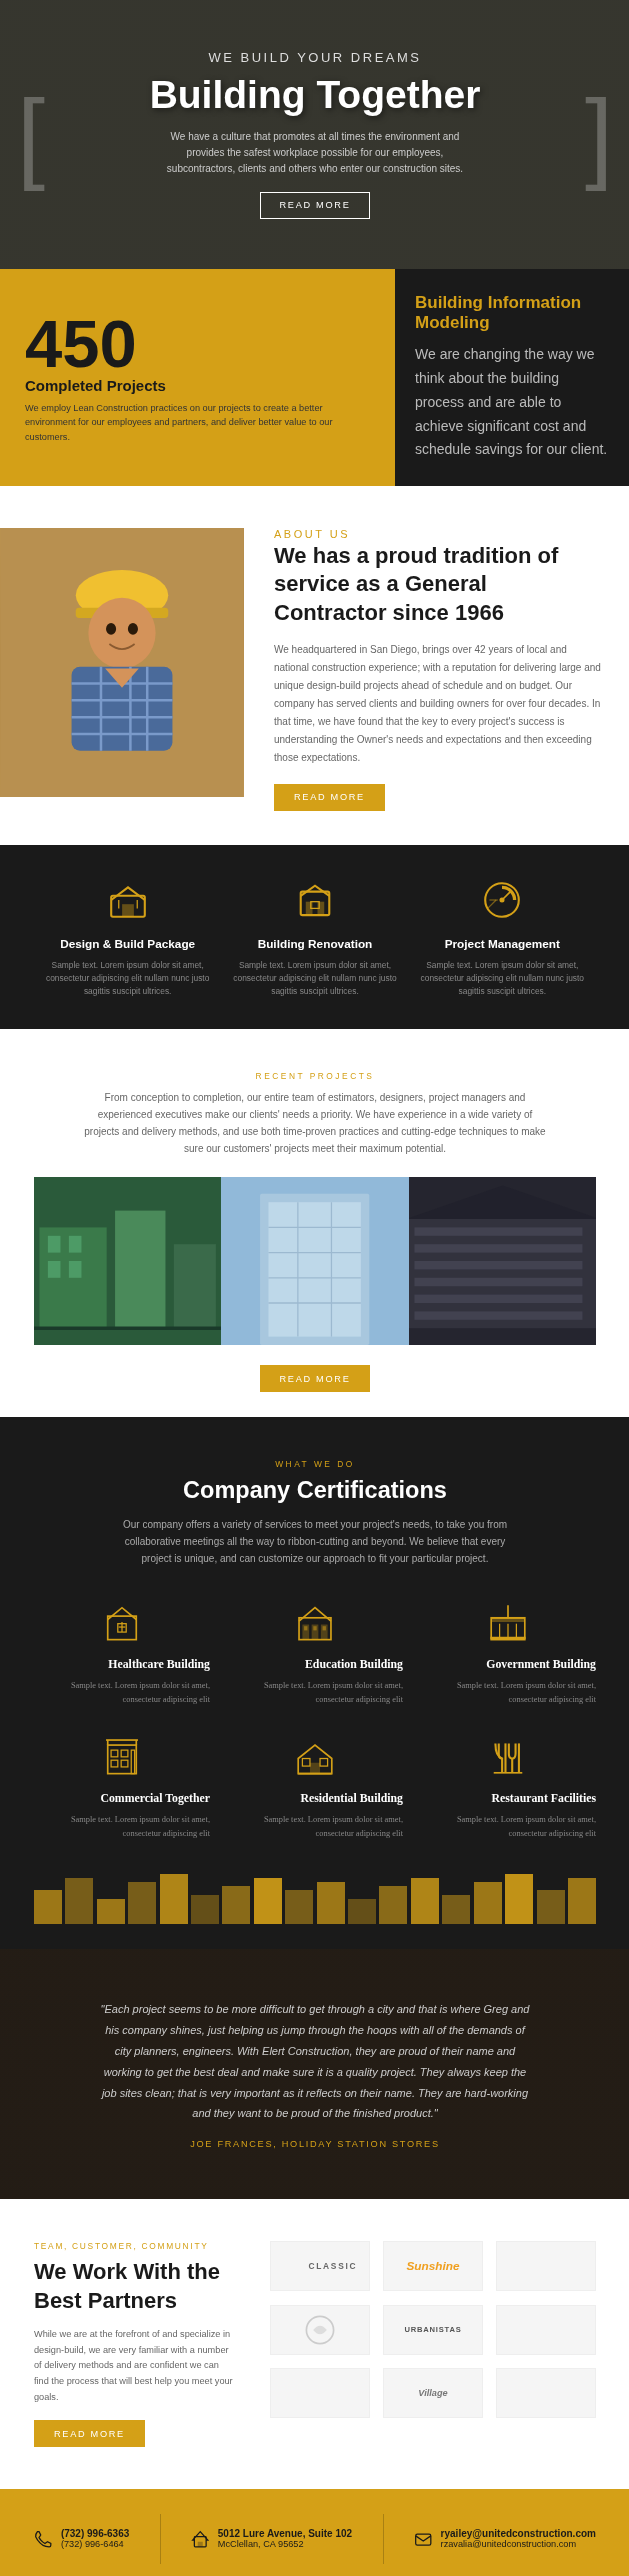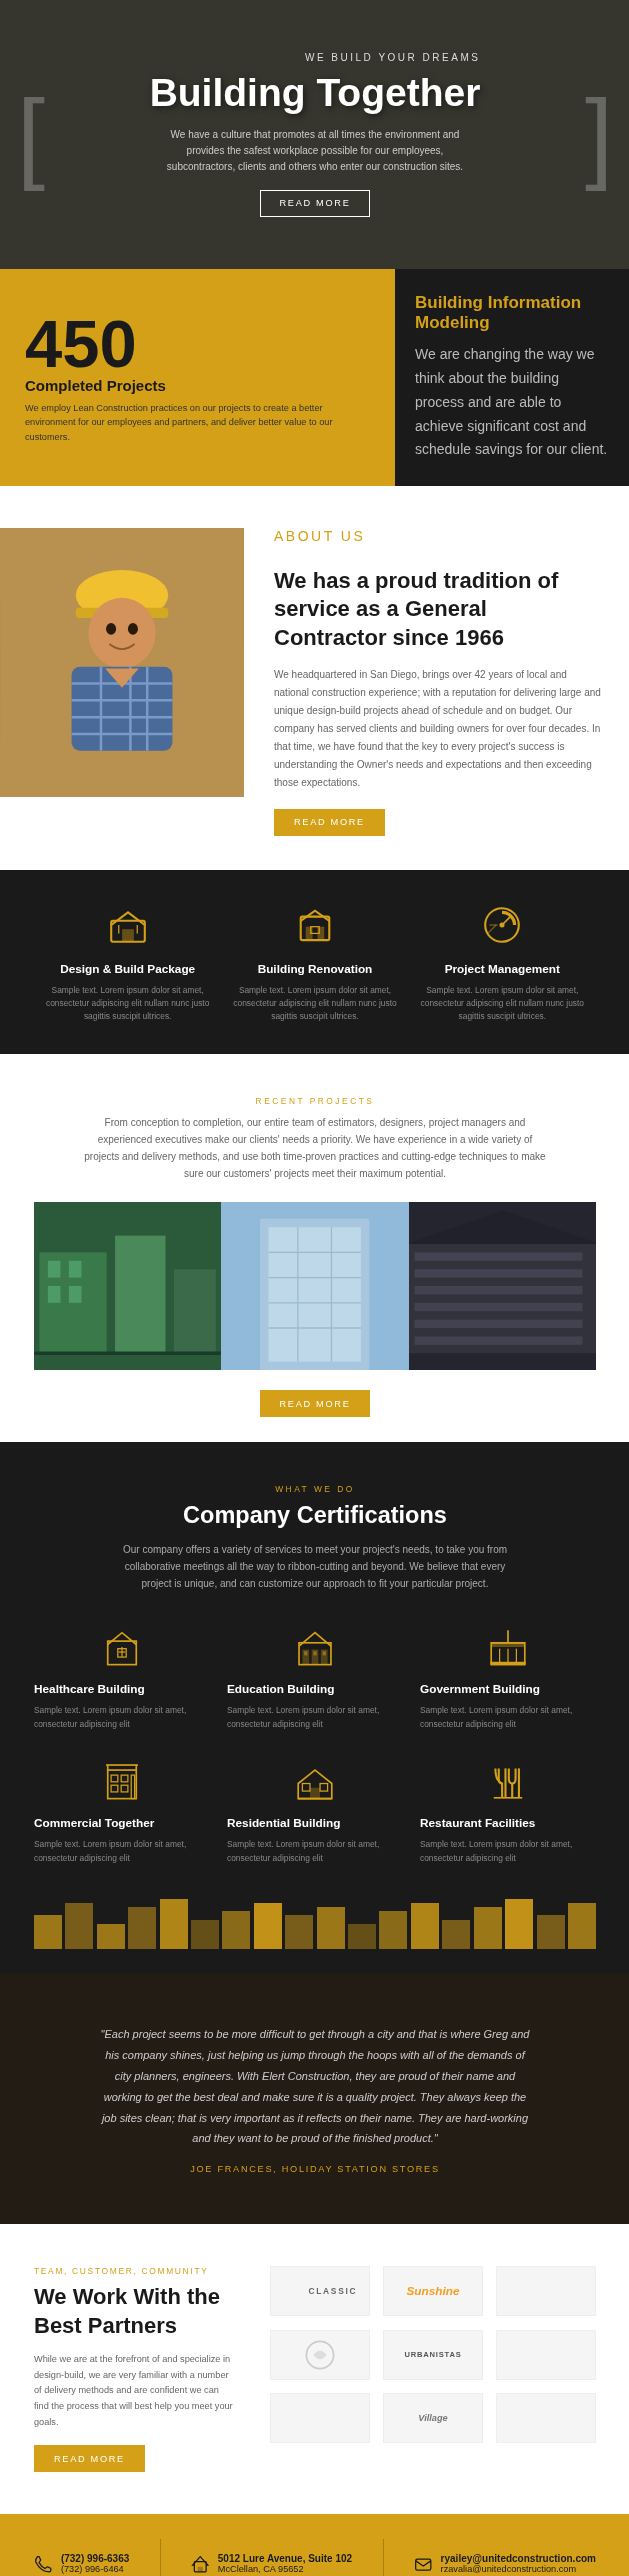--- a/index.html
+++ b/index.html
@@ -23,26 +23,25 @@
       background-color: #6b6b5a;
     }
     .hero-content {
       position: relative;
       z-index: 2;
       text-align: center;
       color: #fff;
       padding: 0 50px;
     }
     .hero-tagline {
-      font-size: 10px;
+      font-size: 13px;
       letter-spacing: 2.5px;
       text-transform: uppercase;
       color: #ddd;
       margin-bottom: 9px;
-      text-align: right;
     }
     .hero-title {
       font-size: 39px;
       font-weight: 900;
       line-height: 1.1;
       margin-bottom: 11.8px;
       text-shadow: 1.7px 1.7px 6.7px rgba(0,0,0,0.5);
     }
     .hero-desc {
       font-size: 10px;
@@ -129,25 +128,25 @@
     .about-section {
       display: flex;
       background: #fff;
       padding: 42px 0 34px;
     }
     .about-content {
       flex: 1;
       padding: 0 27px 0 30px;
     }
     .section-label {
-      font-size: 14px;
+      font-size: 11px;
       letter-spacing: 2.5px;
       text-transform: uppercase;
       color: #d4a017;
-      margin-bottom: 23px;
+      margin-bottom: 2px;
     }
     .about-title {
       font-size: 22px;
       font-weight: 800;
       color: #1a1a1a;
       line-height: 1.3;
       margin-bottom: 13.4px;
     }
     .about-desc {
       font-size: 10px;
@@ -256,21 +255,22 @@
       max-width: 403px;
       margin: 0 auto 30px;
       line-height: 1.7;
     }
     .cert-grid {
       display: grid;
       grid-template-columns: repeat(3, 1fr);
       gap: 25px 17px;
     }
     .cert-item {
-      text-align: left;
+      text-align: right;
+      font-family: Liberation Serif, serif;
     }
     .cert-icon {
       width: 50px;
       height: 50px;
       margin: 0 auto 10px;
       display: flex;
       align-items: center;
       justify-content: center;
     }
     .cert-title-item {

